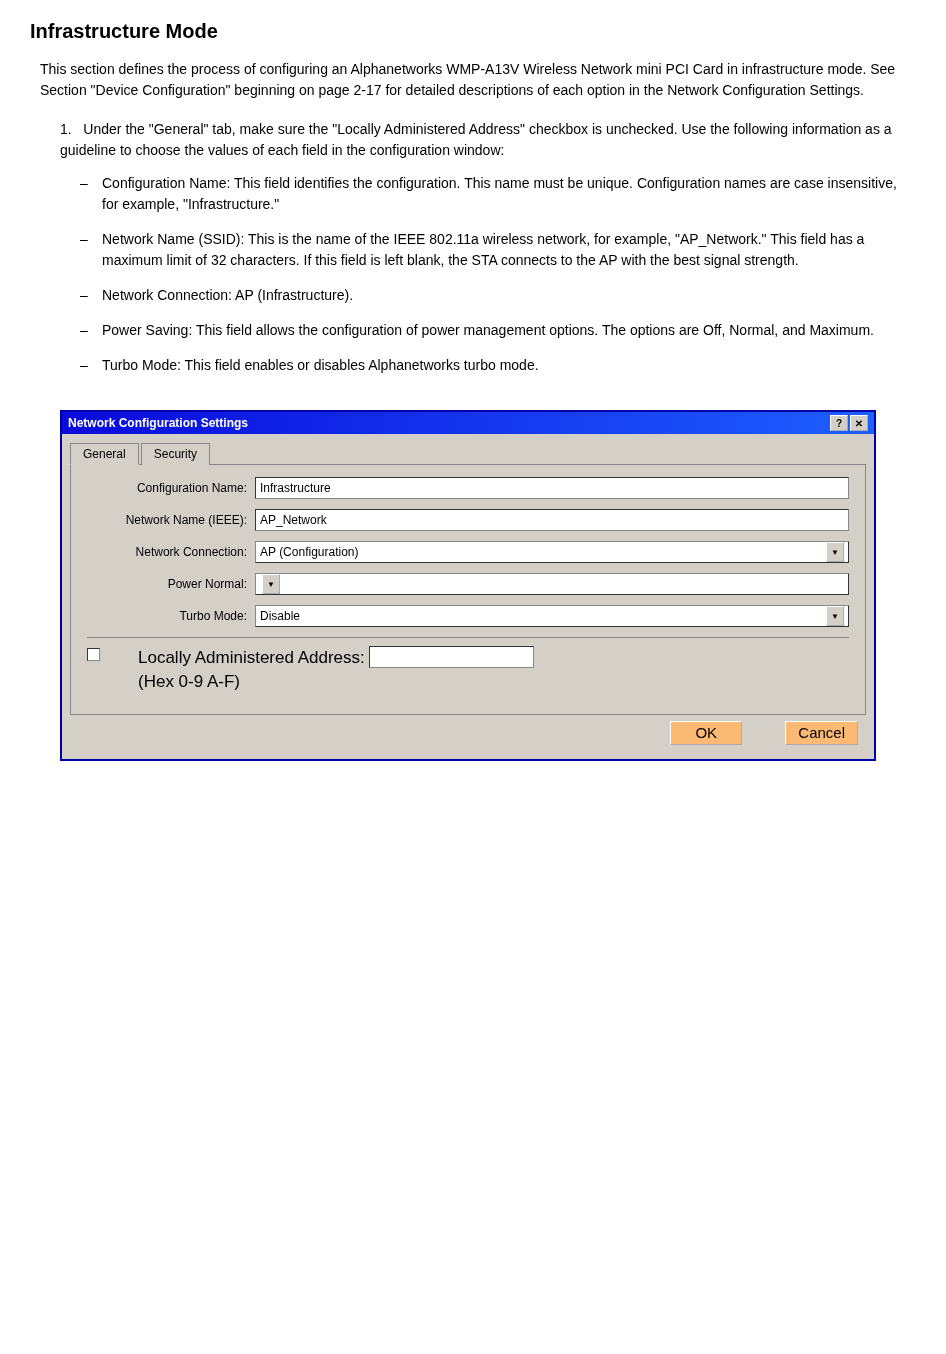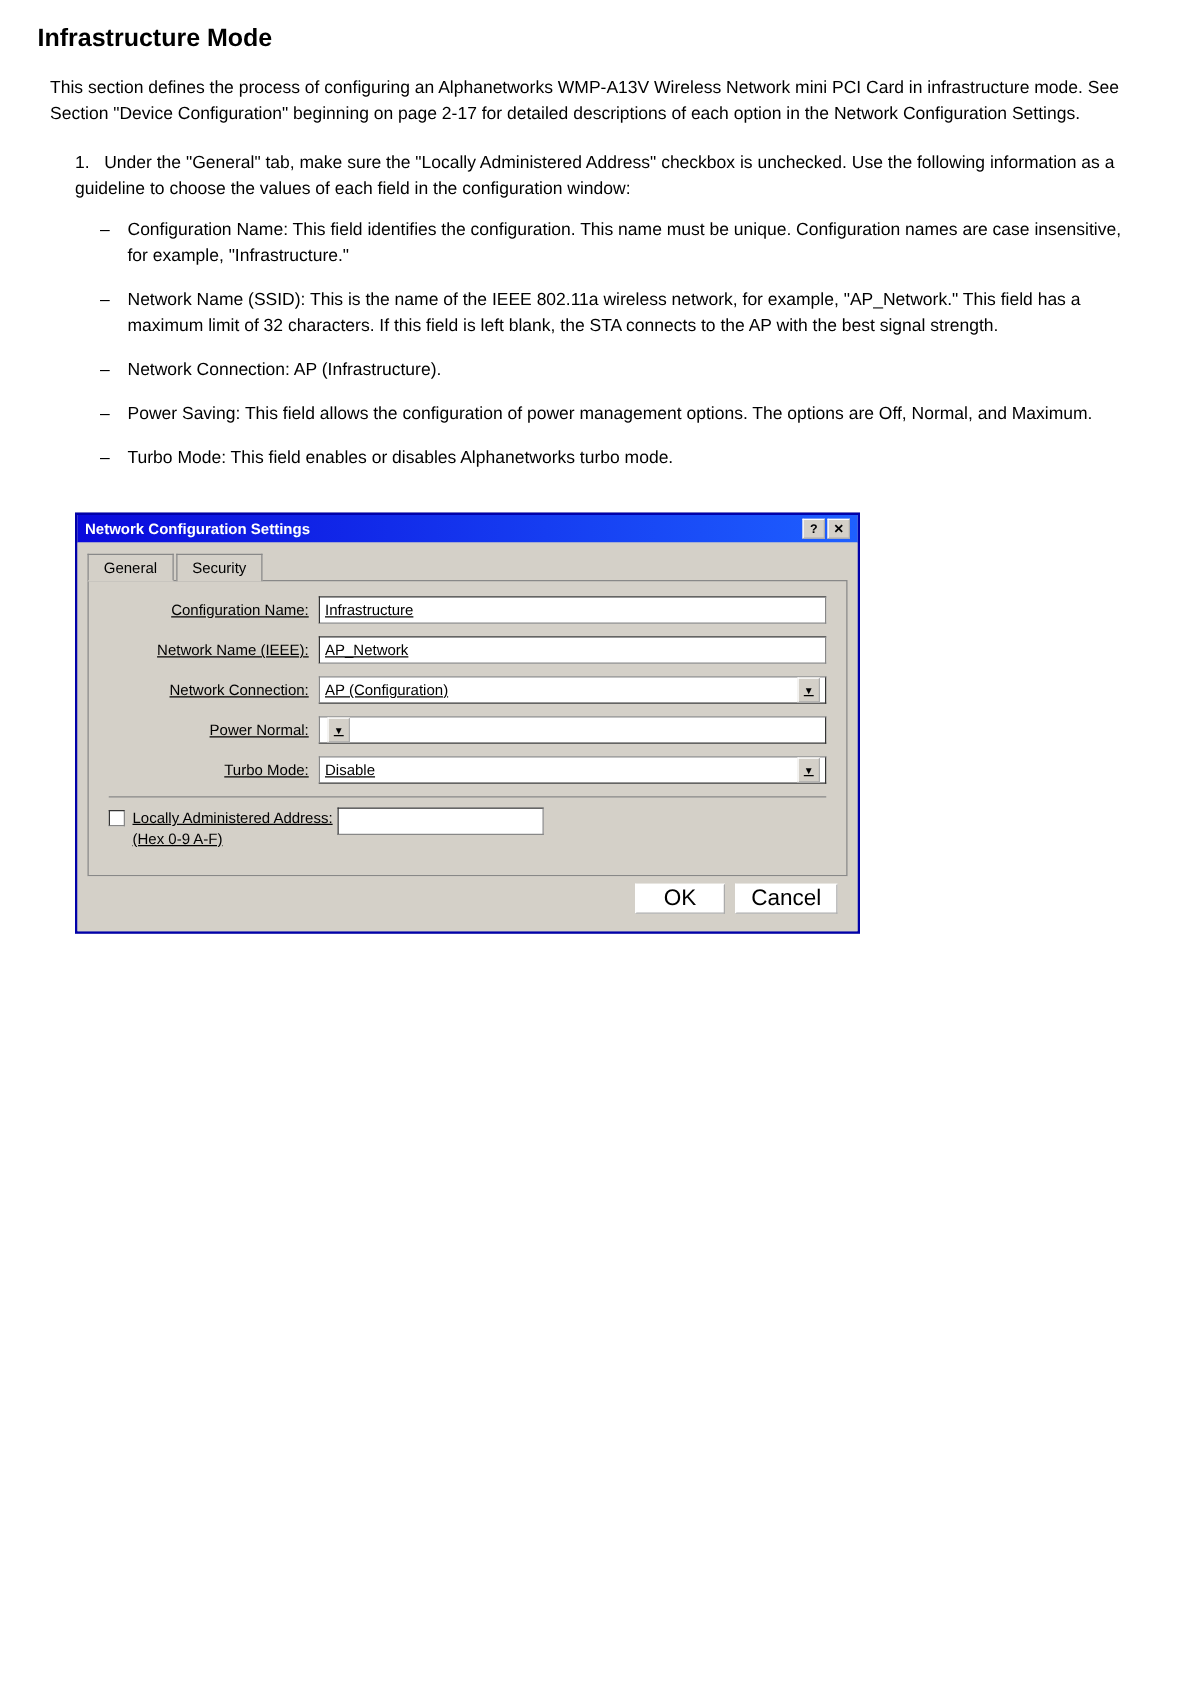--- a/index.html
+++ b/index.html
@@ -61,21 +61,21 @@
 
     .dialog-wrapper {
       margin-top: 20px;
       margin-left: 20px;
       display: inline-block;
     }
 
     .dialog {
       border: 2px solid #0000aa;
       background: #d4d0c8;
-      width: 628px;
+      width: 816px;
       font-family: Arial, sans-serif;
       font-size: 12px;
     }
 
     .dialog-titlebar {
       background: linear-gradient(to right, #0a0adc, #1e5fff);
       color: white;
       font-weight: bold;
       font-size: 12px;
       padding: 3px 6px;
@@ -146,21 +146,20 @@
       background: #d4d0c8;
       z-index: 2;
       border-bottom: 1px solid #d4d0c8;
     }
 
     .form-panel {
       border: 1px solid #888;
       background: #d4d0c8;
       padding: 12px 16px;
       margin-top: 0;
-      text-decoration: underline;
     }
 
     .form-row {
       display: flex;
       align-items: center;
       margin-bottom: 10px;
     }
 
     .form-label {
       text-align: right;
@@ -230,22 +229,23 @@
     }
 
     .checkbox {
       width: 13px;
       height: 13px;
       border: 1px inset #888;
       background: #fff;
     }
 
     .checkbox-label-block {
-      font-size: 12px;
+      font-size: 17px;
       line-height: 1.4;
+      margin-left: 32px;
     }
 
     .checkbox-input-wrapper {
       flex: 1;
       margin-left: 4px;
     }
 
     .divider {
       border-top: 1px solid #888;
       margin: 8px 0;
@@ -255,28 +255,29 @@
       display: flex;
       justify-content: flex-end;
       gap: 8px;
       padding: 6px 8px;
       background: #d4d0c8;
     }
 
     .dialog-btn {
       min-width: 72px;
       height: 24px;
-      background: #ffffff;
+      background: #fdba74;
       border: 1px outset #fff;
-      font-size: 18px;
+      font-size: 15px;
       cursor: pointer;
       padding: 0 12px;
       display: flex;
       align-items: center;
       justify-content: center;
+      margin-left: 35px;
     }
   </style>
 </head>
 <body>
 
 <h1>Infrastructure Mode</h1>
 
 <div class="content">
 
   <p class="intro-text">This section defines the process of configuring an Alphanetworks WMP-A13V Wireless Network mini PCI Card in infrastructure mode. See Section "Device Configuration" beginning on page 2-17 for detailed descriptions of each option in the Network Configuration Settings.</p>

